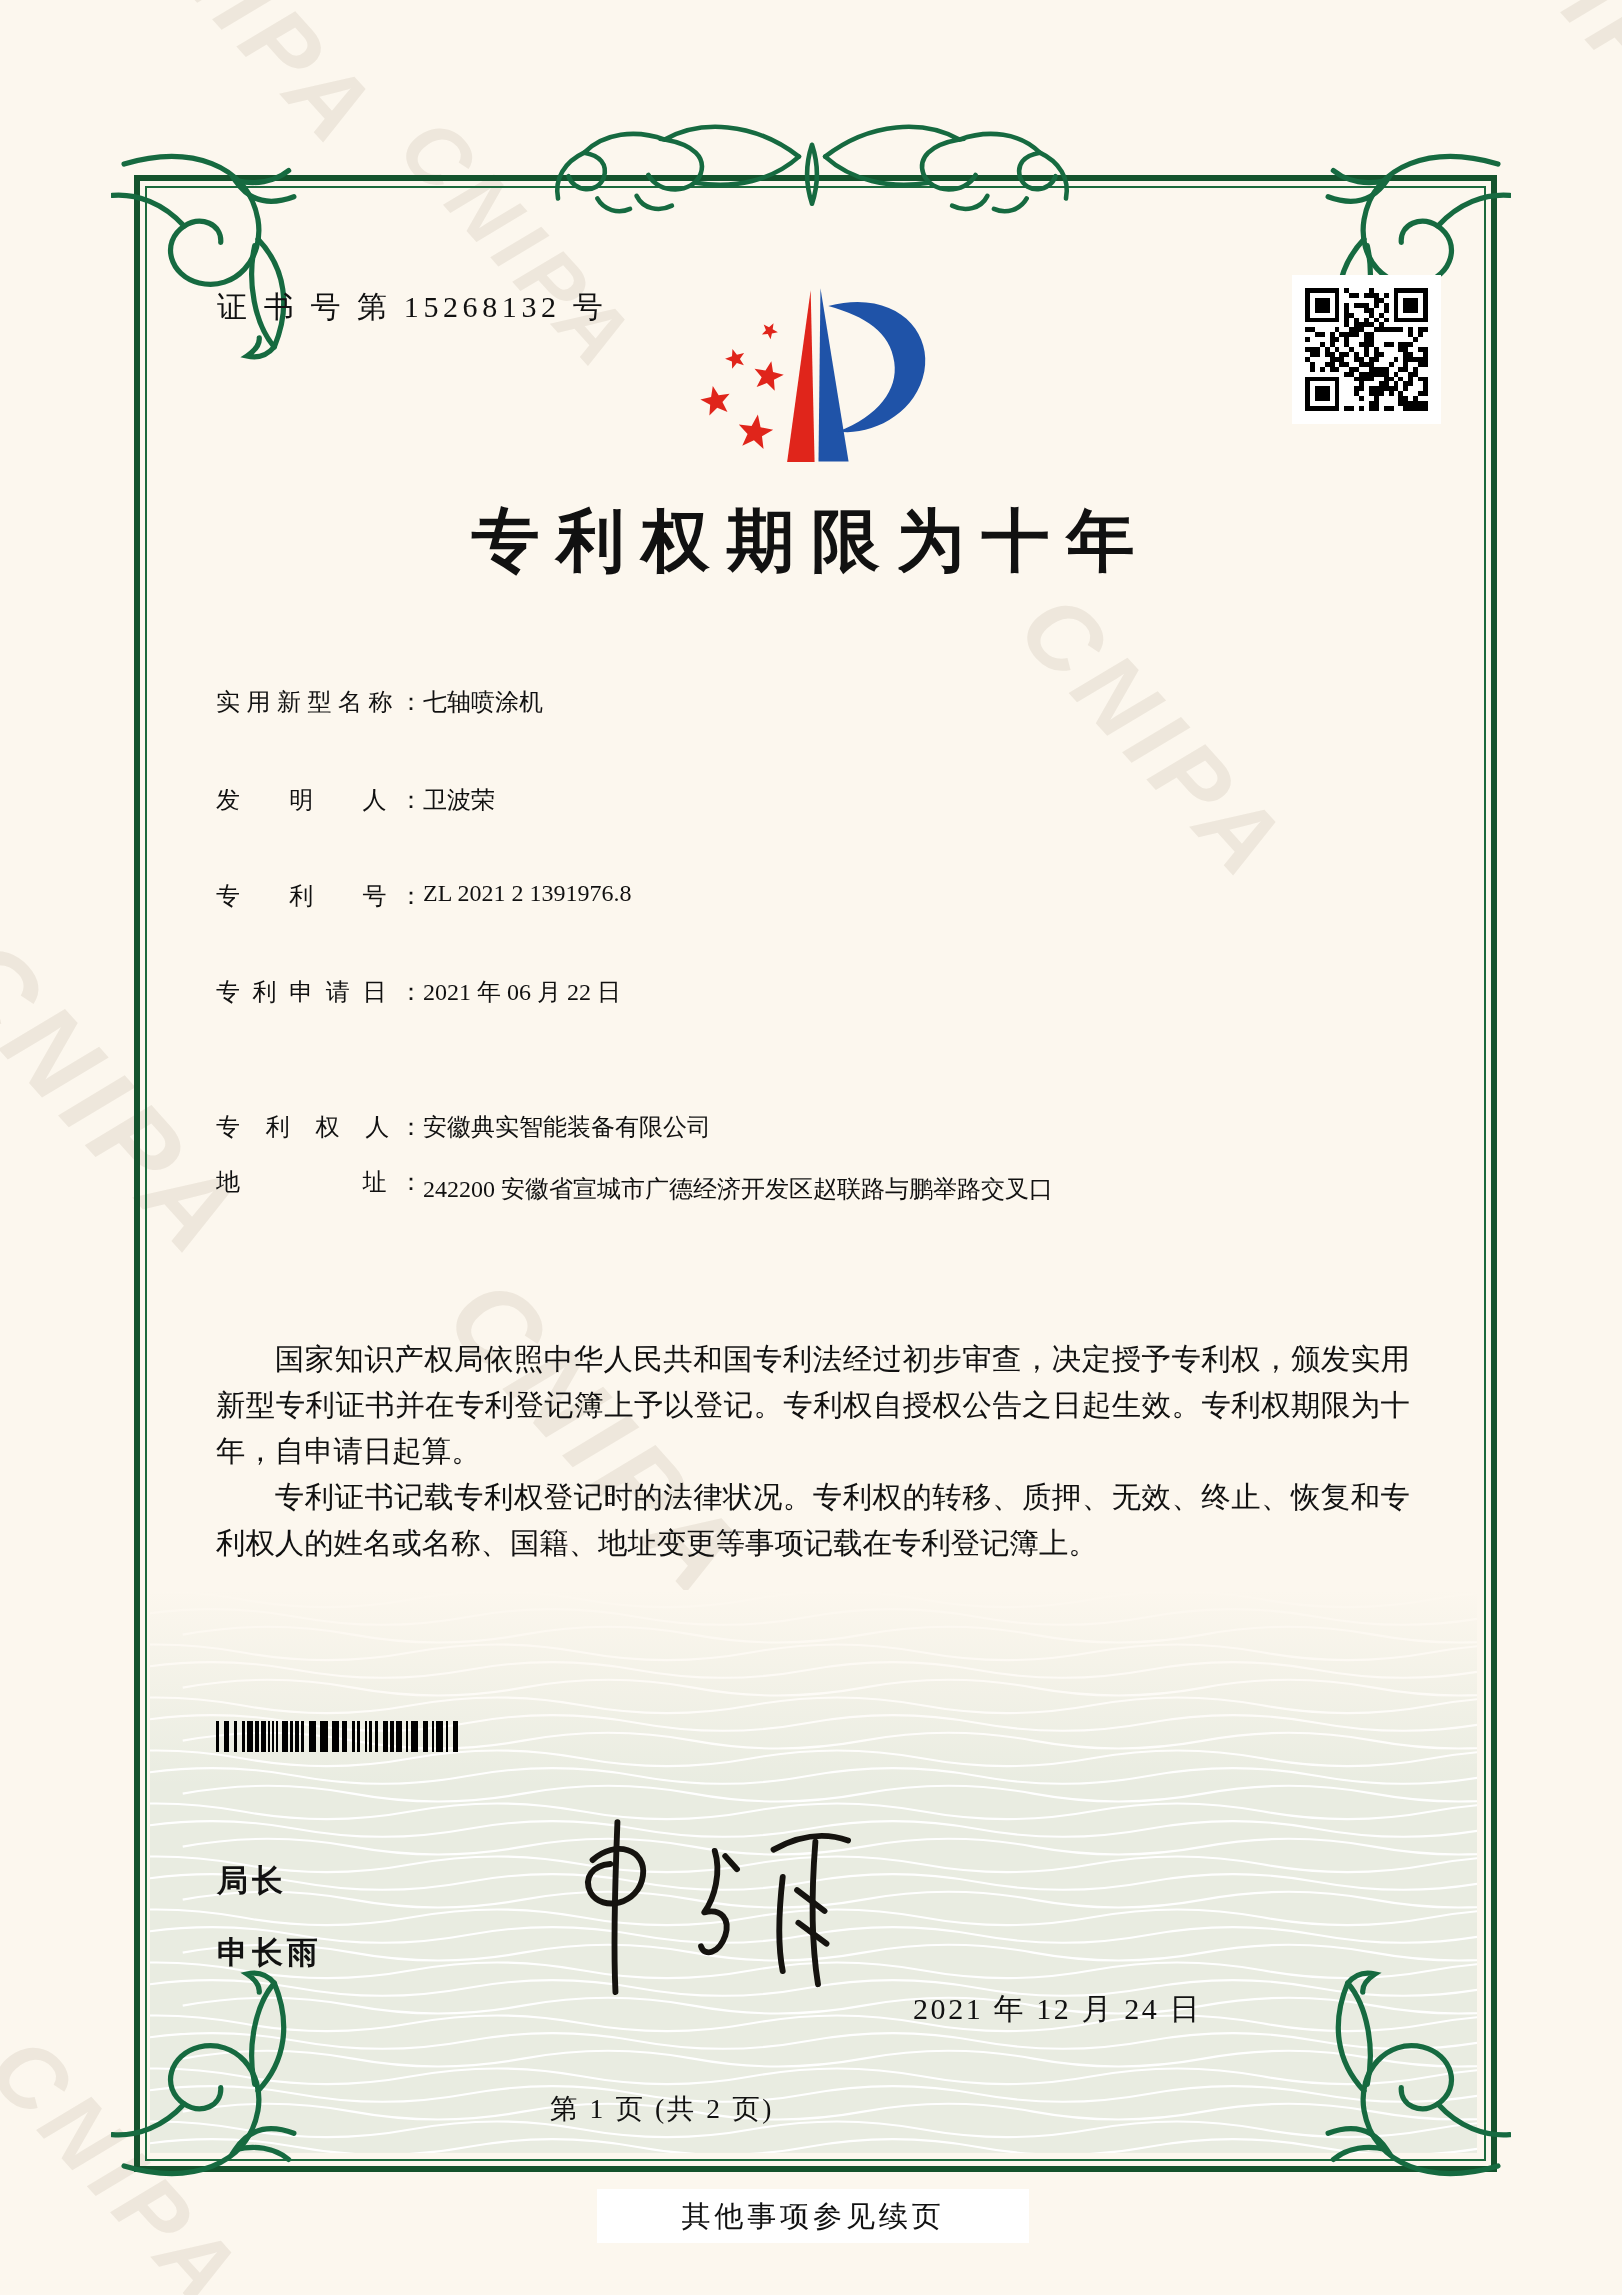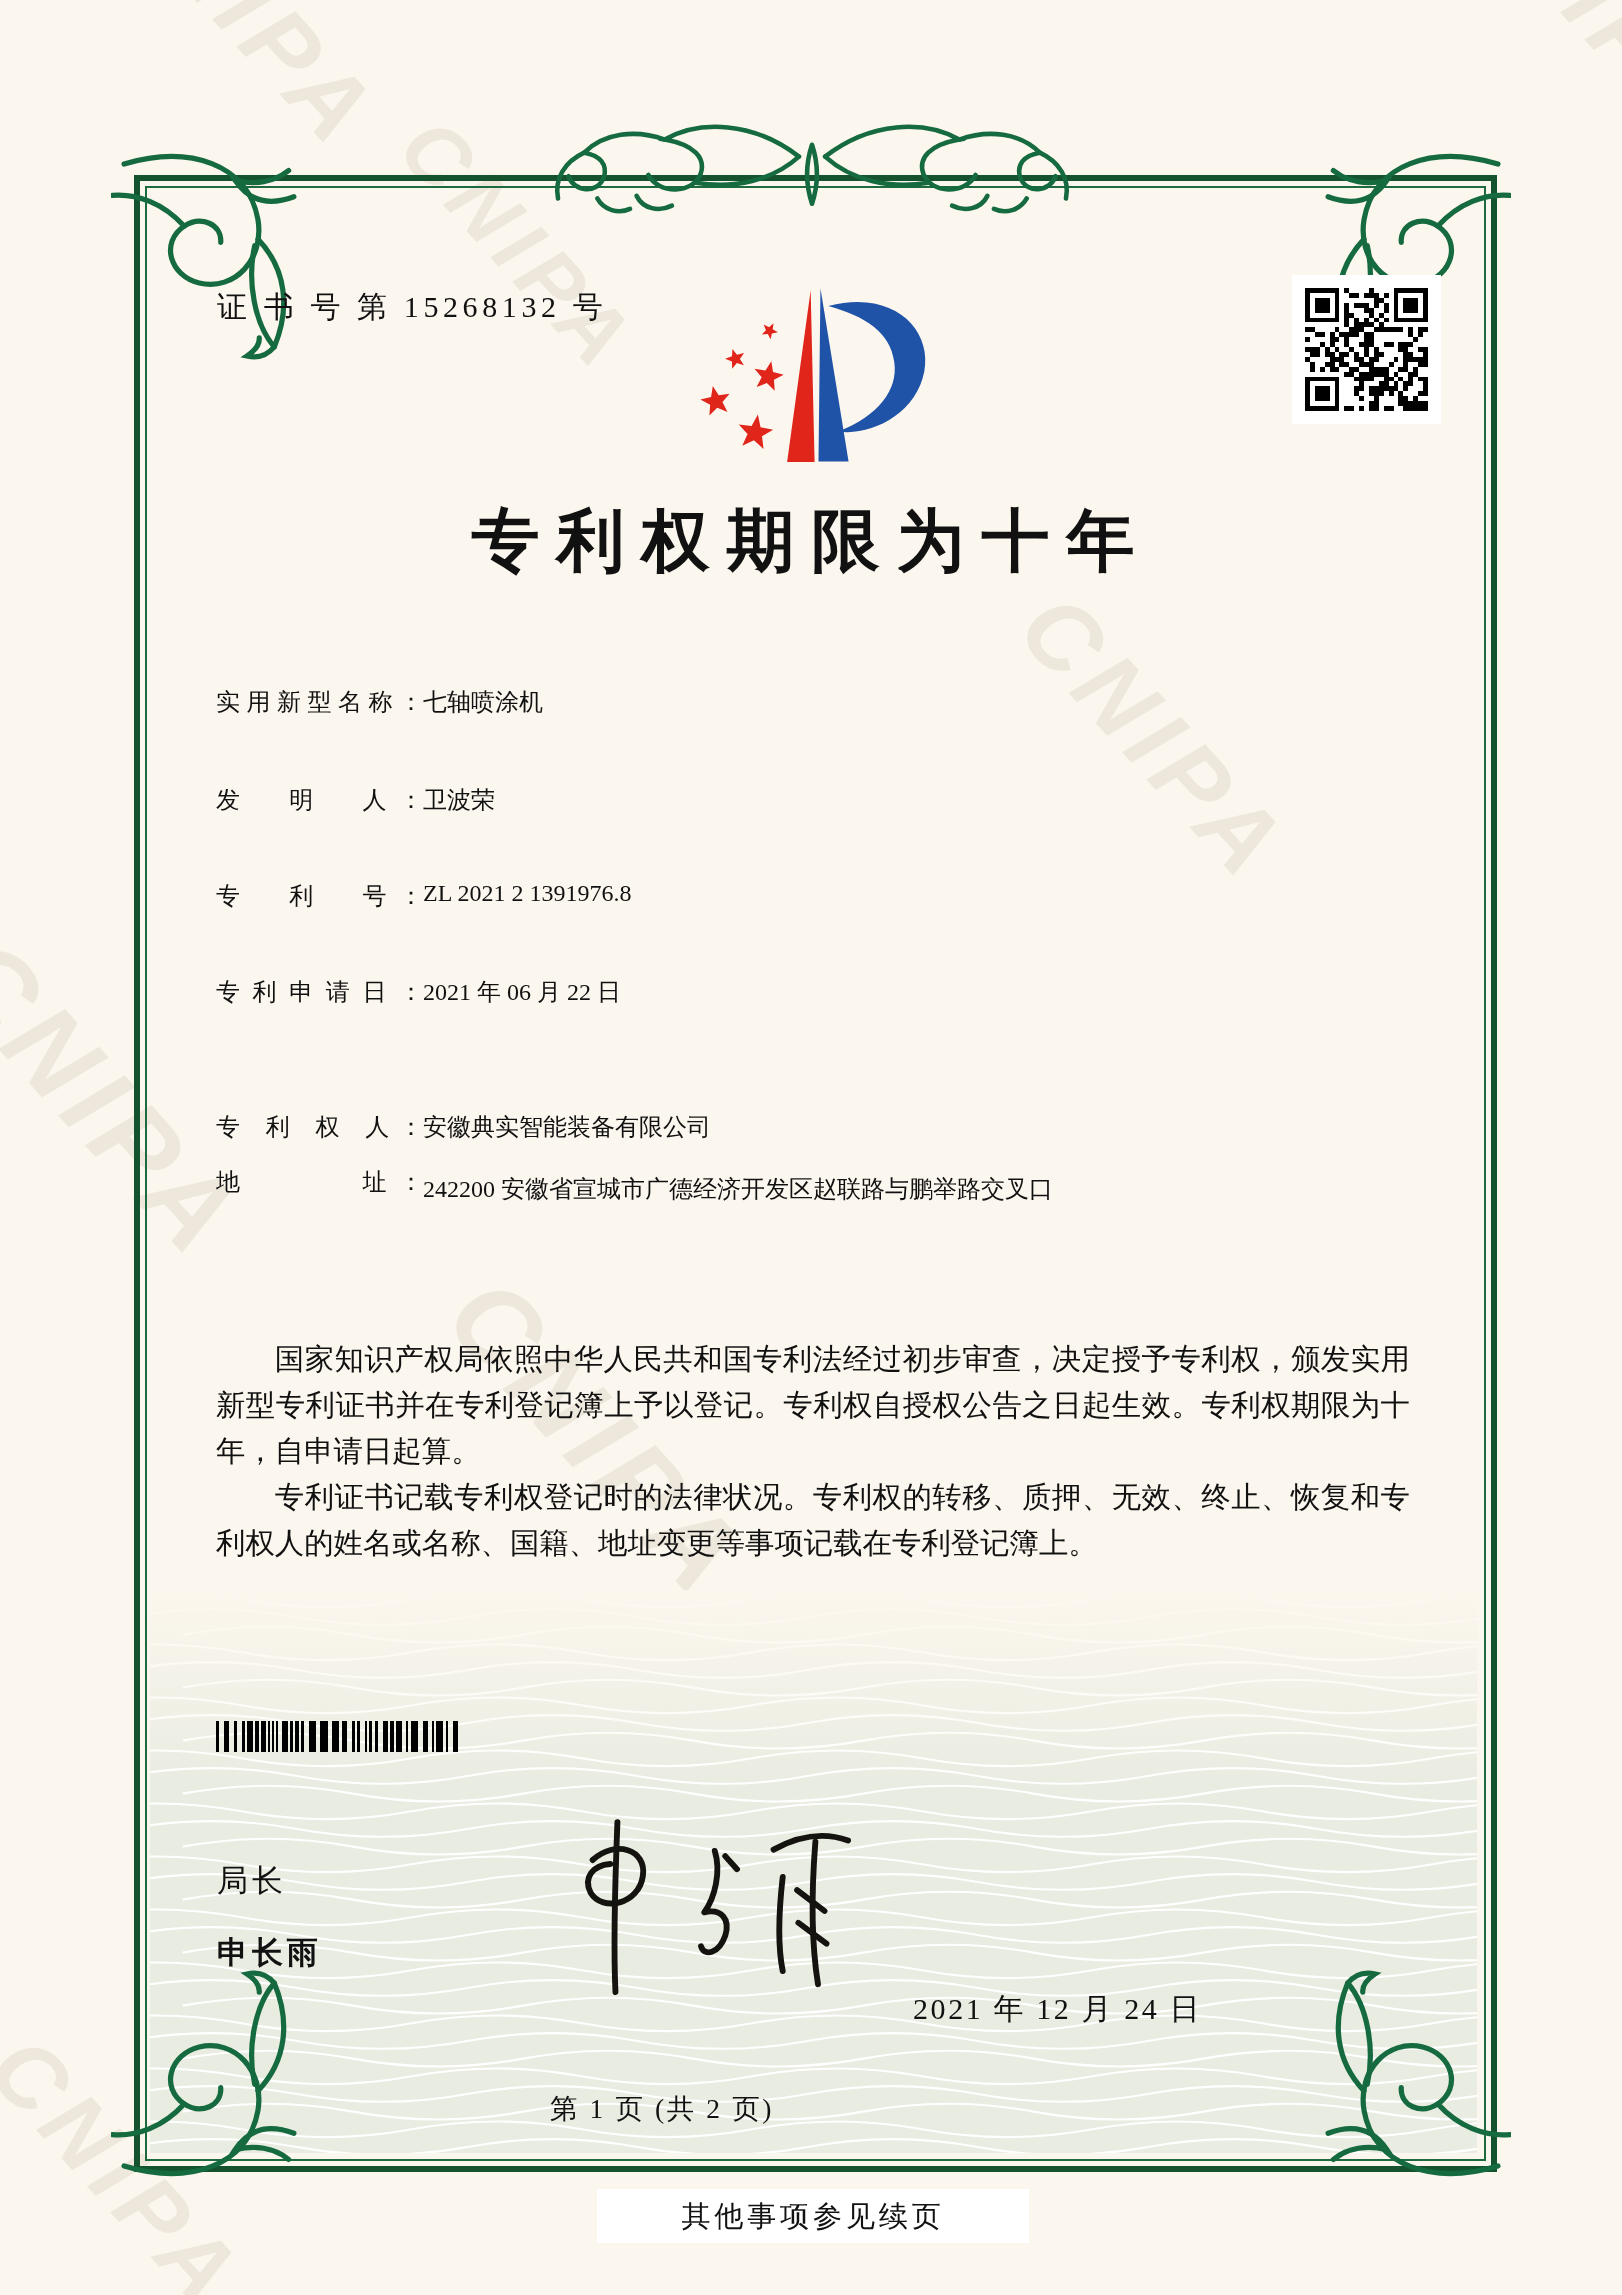--- a/index.html
+++ b/index.html
@@ -54,21 +54,21 @@
   .pair2{position:absolute;left:661px;top:0;}
   
   .bodytext{
     position:absolute;left:216px;top:1336px;width:1194px;font-size:29.4px;
     line-height:46px;text-align:justify;z-index:5;
   }
   .bodytext p{margin:0;text-indent:2em;}
   
   .barcode{position:absolute;left:216px;top:1721px;width:242px;height:31px;z-index:5;font-size:0;}
   .barcode i{display:inline-block;height:100%;}
-  .sig-title{position:absolute;left:217px;top:1860px;font-size:31px;font-weight:400;z-index:5;letter-spacing:3.9px;}
+  .sig-title{position:absolute;left:217px;top:1860px;font-size:31px;font-weight:700;z-index:5;letter-spacing:3.9px;}
   .sig-name{position:absolute;left:217px;top:1932px;font-size:31px;font-weight:600;z-index:5;letter-spacing:3.9px;}
   .signature{position:absolute;left:517px;top:1813px;z-index:5;}
   .sig-date{position:absolute;left:913px;top:1989px;font-size:30px;z-index:5;letter-spacing:2.6px;}
   .pageno{position:absolute;left:0;width:1324px;top:2091px;text-align:center;font-size:27.5px;z-index:5;letter-spacing:2.6px;}
   .contstrip{
     position:absolute;left:597px;top:2189px;width:432px;height:54px;background:#ffffff;
     text-align:center;font-size:29px;line-height:54px;z-index:5;letter-spacing:3.9px;
   }
 </style>
 </head>

